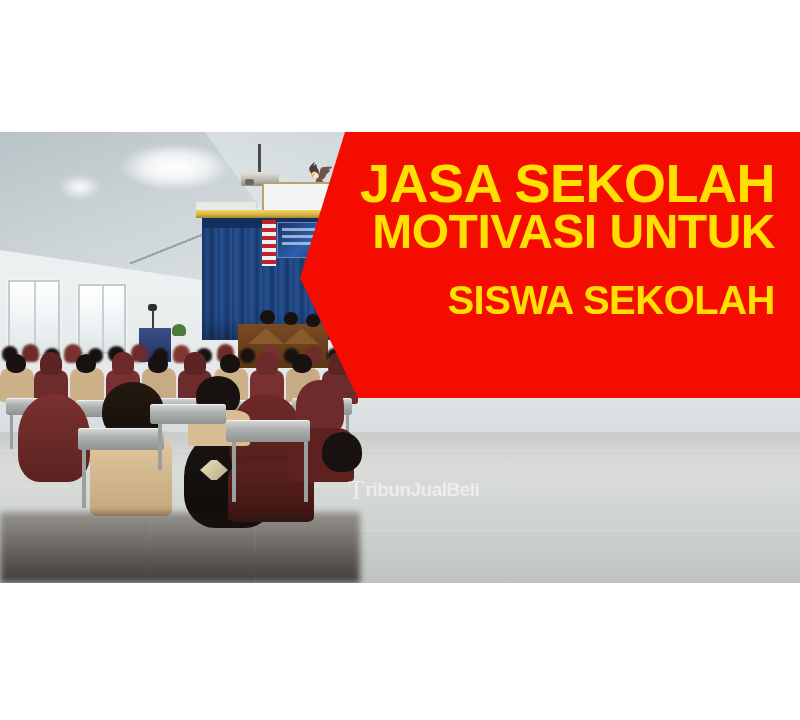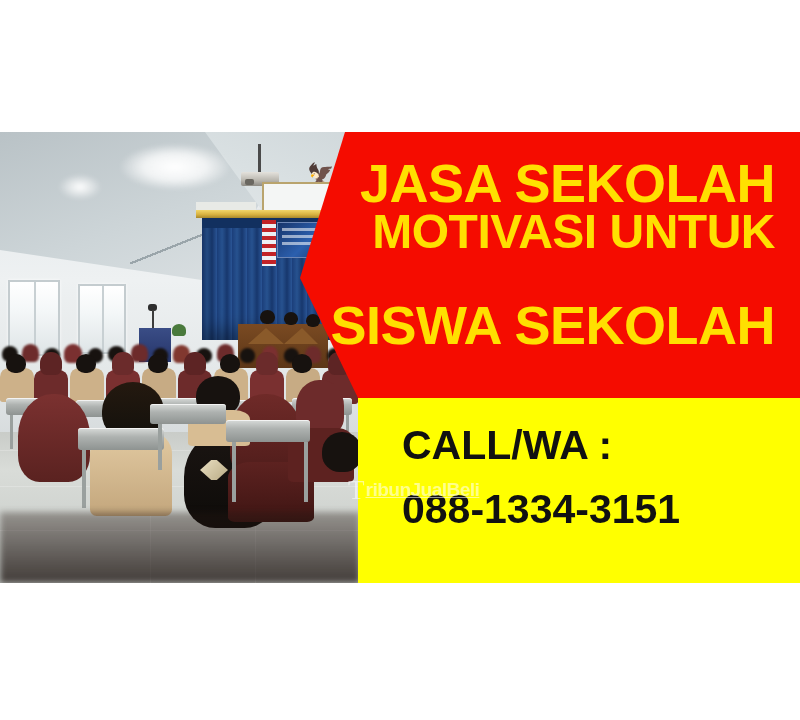--- a/index.html
+++ b/index.html
@@ -110,35 +110,35 @@
   .blur2{filter:blur(1.1px);}
 
   
   #red{position:absolute;left:0;top:0;width:800px;height:266px;background:#f50c00;
        clip-path:polygon(345px 0, 800px 0, 800px 266px, 358px 266px, 300px 146px);}
   #redtext{position:absolute;left:0;top:0;width:800px;height:266px;}
   .rline{position:absolute;right:25px;color:#ffe000;font-weight:bold;letter-spacing:-0.5px;
          white-space:nowrap;text-align:right;}
   #l1{top:20px;font-size:54px;}
   #l2{top:72px;font-size:48px;}
-  #l3{top:162px;font-size:54px;}
+  #l3{top:146px;font-size:40px;}
 
   
   #yellow{position:absolute;left:358px;top:266px;width:442px;height:185px;background:#ffff00;}
   .yline{position:absolute;left:44px;color:#111111;font-weight:bold;white-space:nowrap;}
   #y1{top:24px;font-size:41px;letter-spacing:0px;}
   #y2{top:88px;font-size:41px;letter-spacing:0px;}
 
   
   #wm{position:absolute;left:348px;top:344px;height:28px;display:flex;align-items:center;
       opacity:.55;pointer-events:none;}
   #wm .tmark{font-family:"Liberation Serif",serif;font-size:27px;color:#ffffff;
       line-height:27px;font-weight:normal;}
   #wm .tword{font-family:"Liberation Sans",sans-serif;font-size:19px;color:#ffffff;
-      font-weight:bold;margin-left:1px;letter-spacing:-.5px;text-decoration:underline;}
+      font-weight:bold;margin-left:1px;letter-spacing:-.5px;}
 </style>
 </head>
 <body>
 
 <div id="canvas">
 
   <div id="ad">
 
     <div id="photo">
 
@@ -295,24 +295,20 @@
                   background:linear-gradient(180deg,rgba(40,25,20,.35) 0%,rgba(25,15,12,.75) 100%);filter:blur(3px);"></div>
     </div>
 
     <div id="red"></div>
     <div id="redtext">
       <div class="rline" id="l1">JASA SEKOLAH</div>
       <div class="rline" id="l2">MOTIVASI UNTUK</div>
       <div class="rline" id="l3">SISWA SEKOLAH</div>
     </div>
 
-    <div id="yellow">
-      <div class="yline" id="y1">CALL/WA :</div>
-      <div class="yline" id="y2">088-1334-3151</div>
-    </div>
 
     <div id="wm">
       <span class="tmark">T</span>
         <span class="tword">ribunJualBeli</span>
     </div>
 
   </div>
 </div>
 
 </body></html>

